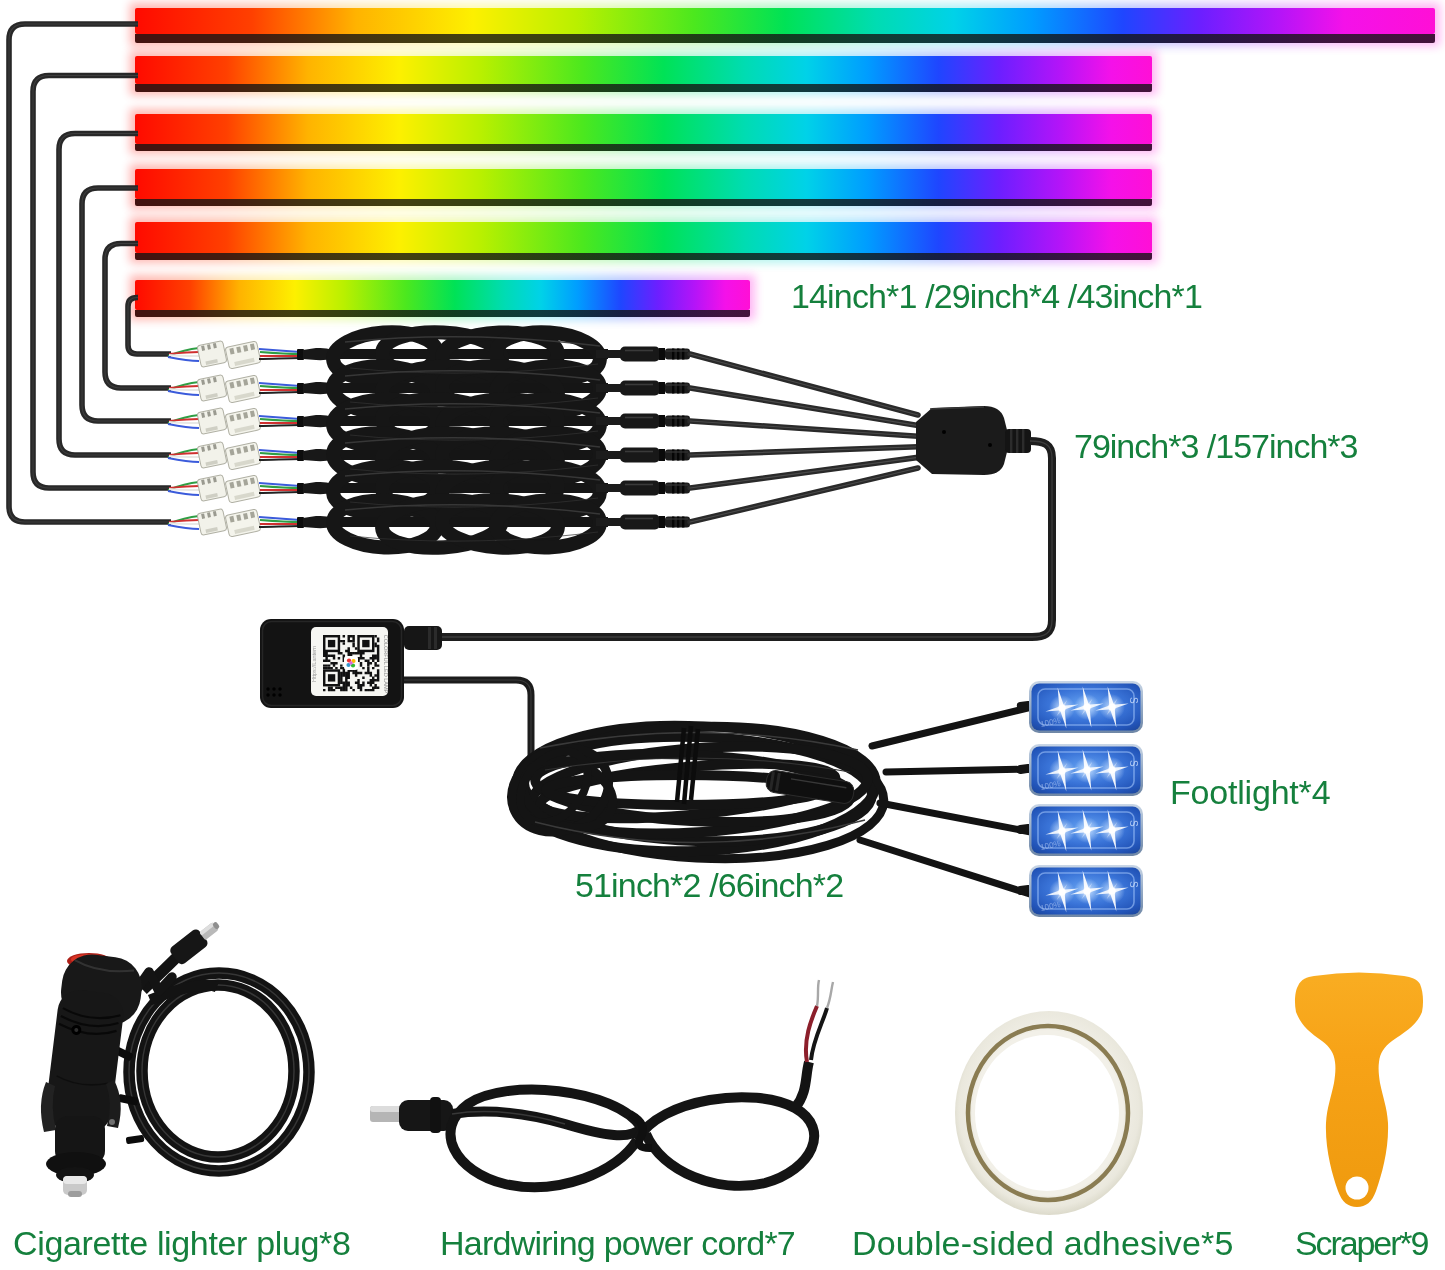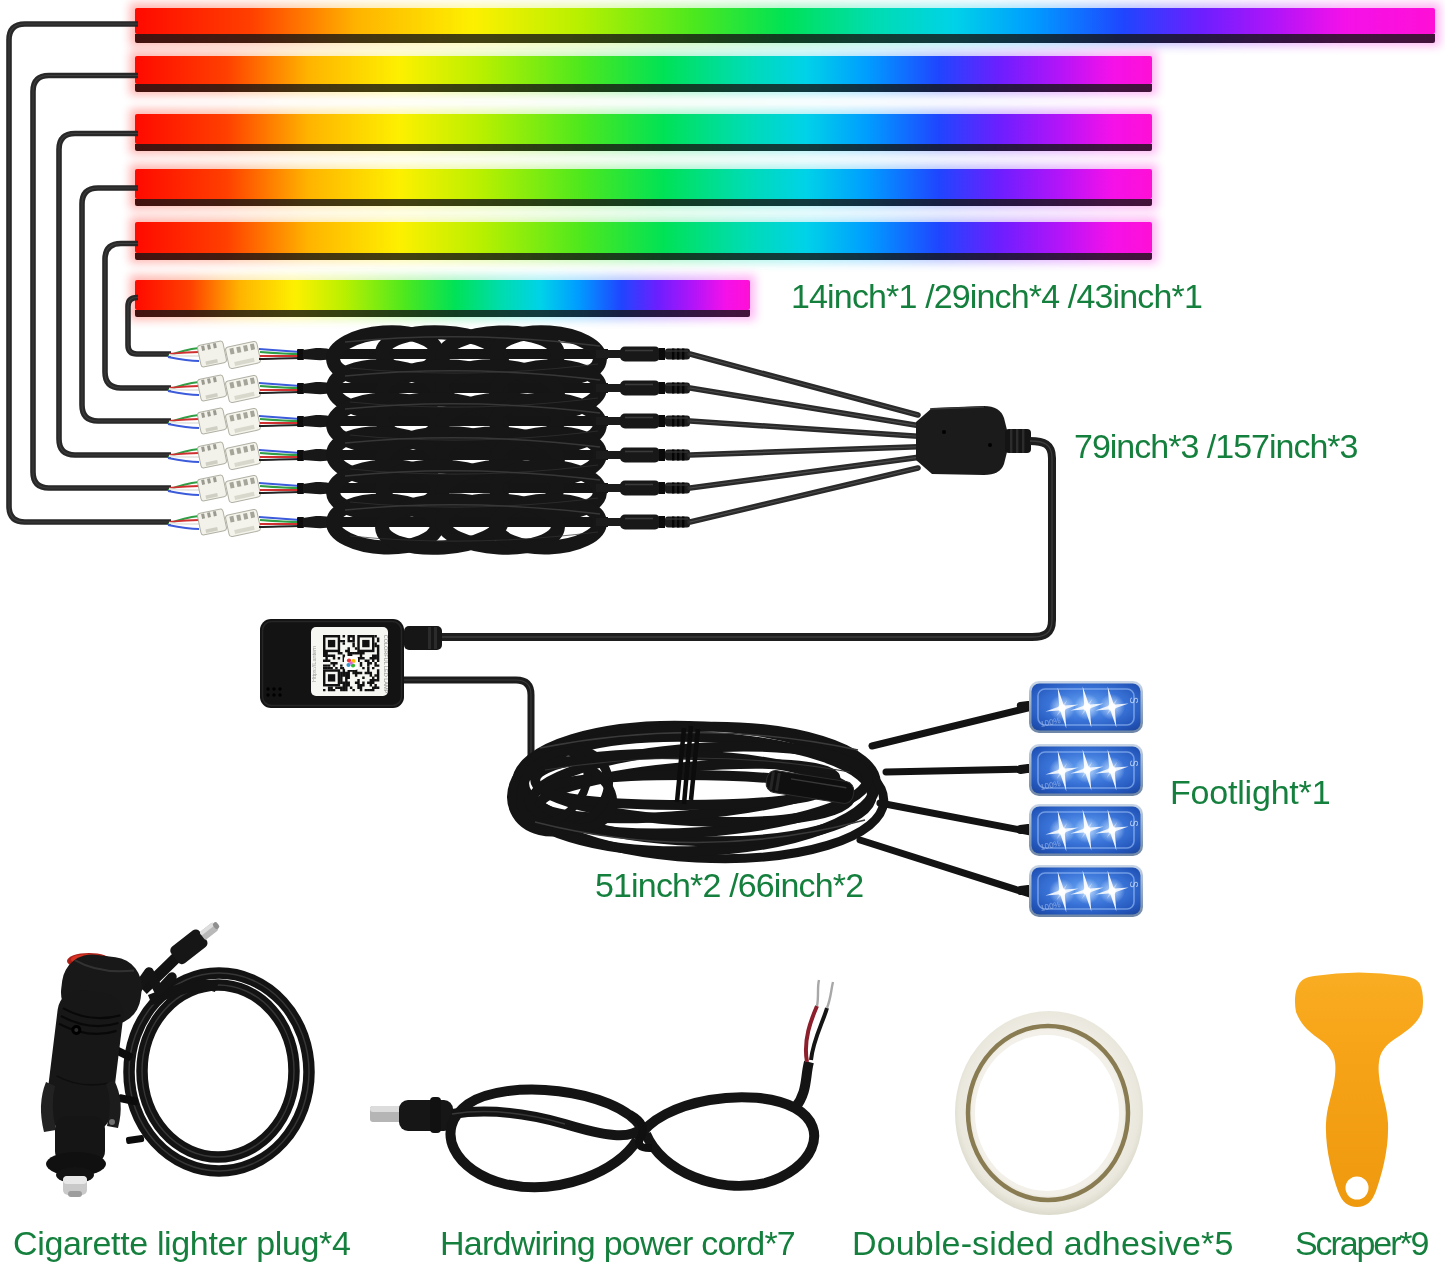--- a/index.html
+++ b/index.html
@@ -348,18 +348,18 @@
       <stop offset="0%" stop-color="#f9ad22"></stop>
       <stop offset="35%" stop-color="#f7a317"></stop>
       <stop offset="100%" stop-color="#ef9a0e"></stop>
     </linearGradient>
 <path d="M1296,1012 C1294,1002 1295,991 1298,986 C1301,979 1307,977 1314,976 Q1359,969 1404,976 C1411,977 1417,979 1420,984 C1423,991 1424,1002 1422,1012 C1417,1025 1405,1032 1392,1041 C1384,1047 1380,1053 1379,1062 C1378,1069 1379,1076 1380,1083 C1383,1098 1387,1107 1388,1123 C1389,1149 1382,1174 1376,1191 C1372,1202 1366,1207 1357,1207 C1348,1207 1342,1202 1338,1191 C1332,1174 1325,1149 1326,1123 C1327,1107 1331,1098 1334,1083 C1335,1076 1336,1069 1335,1062 C1334,1053 1330,1047 1322,1041 C1309,1032 1301,1025 1296,1012 Z" fill="url(#org)"></path>
 <circle cx="1357" cy="1188" r="11.5" fill="#fff"></circle>
 
 </svg>
 <div class="lbl" style="left:791px;top:279px;letter-spacing:-0.85px">14inch*1 /29inch*4 /43inch*1</div>
 <div class="lbl" style="left:1074px;top:429px;letter-spacing:-1.0px">79inch*3 /157inch*3</div>
-<div class="lbl" style="left:1170px;top:775px;letter-spacing:-0.2px">Footlight*1</div>
-<div class="lbl" style="left:595px;top:868px;letter-spacing:-0.85px">51inch*2 /66inch*2</div>
-<div class="lbl" style="left:13px;top:1226px;letter-spacing:-0.35px">Cigarette lighter plug*4</div>
+<div class="lbl" style="left:1170px;top:775px;letter-spacing:-0.2px">Footlight*4</div>
+<div class="lbl" style="left:575px;top:868px;letter-spacing:-0.85px">51inch*2 /66inch*2</div>
+<div class="lbl" style="left:13px;top:1226px;letter-spacing:-0.35px">Cigarette lighter plug*8</div>
 <div class="lbl" style="left:440px;top:1226px;letter-spacing:-0.75px">Hardwiring power cord*7</div>
 <div class="lbl" style="left:852px;top:1226px;letter-spacing:0.15px">Double-sided adhesive*5</div>
 <div class="lbl" style="left:1295px;top:1226px;letter-spacing:-2.1px">Scraper*9</div>
 
 </body></html>

